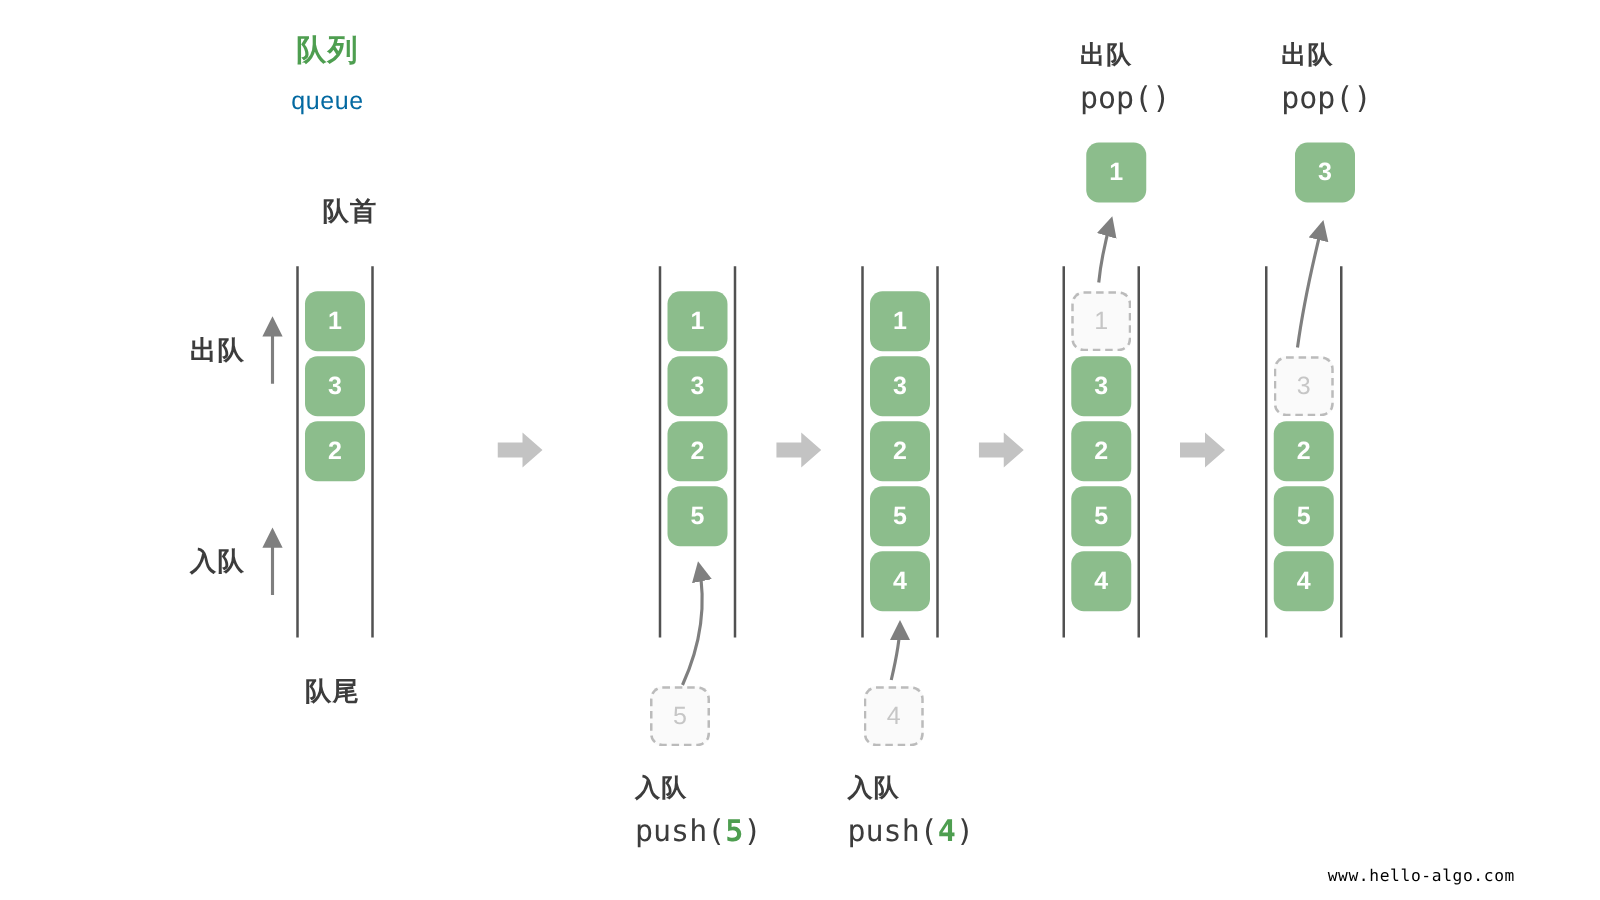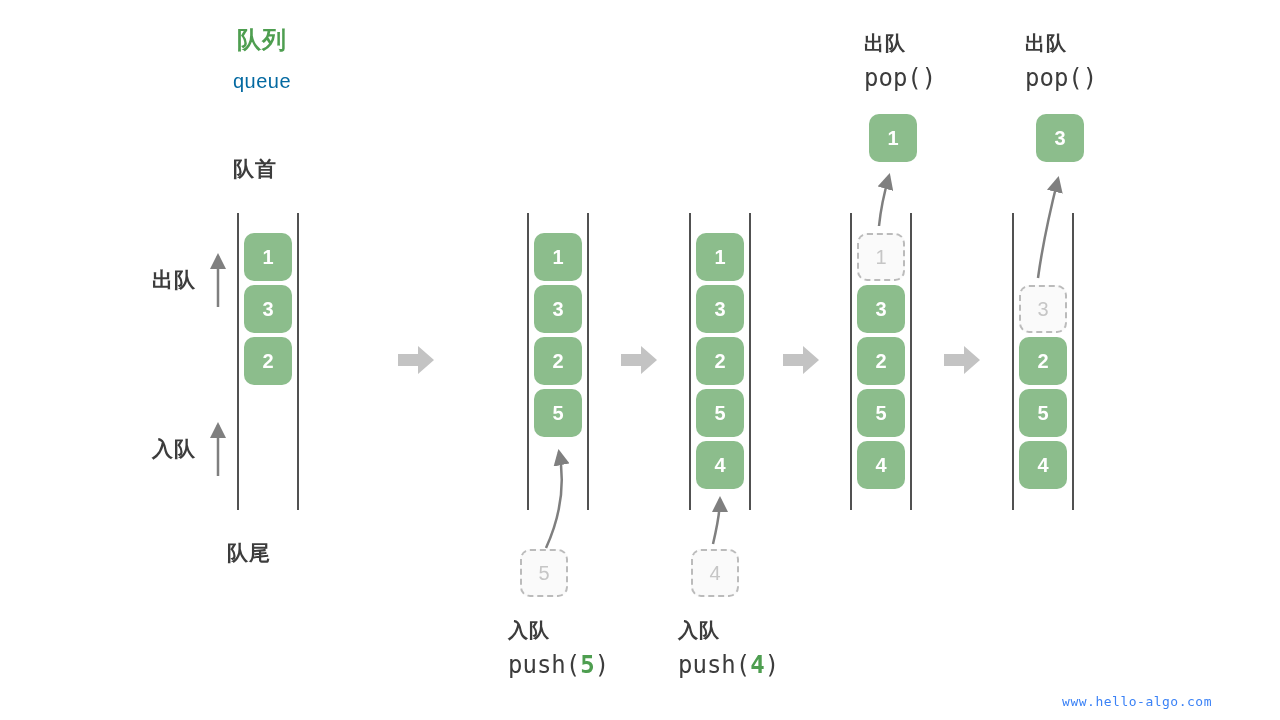--- a/index.html
+++ b/index.html
@@ -47,33 +47,33 @@
     font-size:24px;margin-top:7px;letter-spacing:0px;color:#3C3C3C;
   }
   .op-code .arg{color:#4E9E50;font-weight:700;}
   
   .block-arrow{position:absolute;line-height:0;}
   .overlay{position:absolute;left:0;top:0;pointer-events:none;}
   
   .watermark{
     position:absolute;right:40px;top:694px;
     font-family:"DejaVu Sans Mono","Liberation Mono",monospace;
-    font-size:13px;color:#3b82f6;letter-spacing:0.5px;
+    font-size:13px;color:#000000;letter-spacing:0.5px;
   }
 </style>
 </head>
 <body>
 
 <div class="canvas">
 
   <div class="title-cn">队列</div>
   <div class="title-en">queue</div>
 
-  <div class="lab-bold" style="left:233px;top:155px;">队首</div>
-  <div class="lab-bold" style="left:227px;top:539px;">队尾</div>
+  <div class="lab-bold" style="left:258px;top:155px;">队首</div>
+  <div class="lab-bold" style="left:244px;top:539px;">队尾</div>
   <div class="lab-bold" style="left:152px;top:266px;">出队</div>
   <div class="lab-bold" style="left:152px;top:435px;">入队</div>
 
   <svg class="overlay" width="1280" height="720" viewBox="0 0 1280 720">
     <defs>
       <marker id="ah" viewBox="0 0 8 8" refX="6.5" refY="4" markerWidth="6.5" markerHeight="6.5" orient="auto">
         <path d="M0,0 L8,4 L0,8 z" fill="#7F7F7F"></path>
       </marker>
     </defs>
     <line x1="218" y1="307" x2="218" y2="256" stroke="#7F7F7F" stroke-width="2.5" marker-end="url(#ah)"></line>

